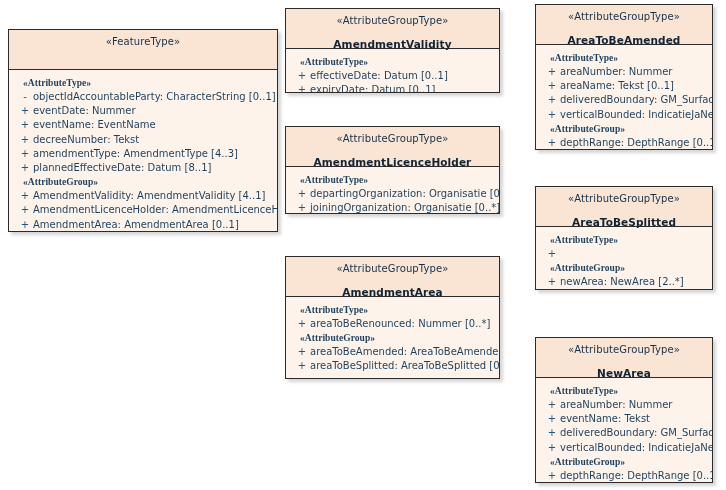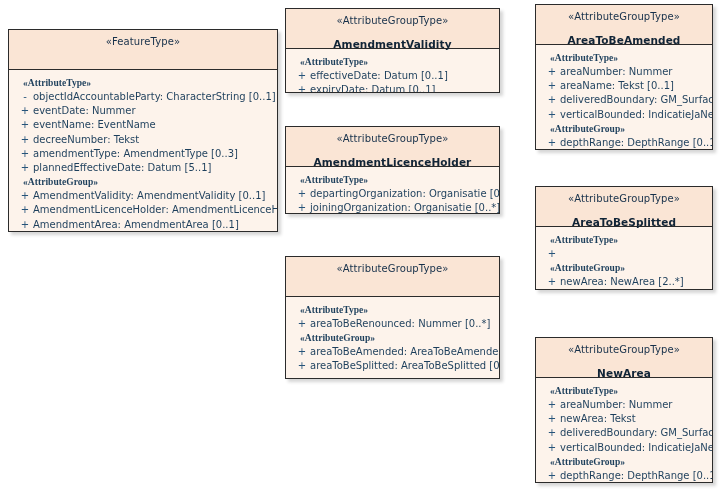--- a/index.html
+++ b/index.html
@@ -112,30 +112,30 @@
         <div class="attr-row">
           <span class="attr-vis">+</span>
           <span class="attr-text">eventName: EventName</span>
         </div>
         <div class="attr-row">
           <span class="attr-vis">+</span>
           <span class="attr-text">decreeNumber: Tekst</span>
         </div>
         <div class="attr-row">
           <span class="attr-vis">+</span>
-          <span class="attr-text">amendmentType: AmendmentType [0..3]</span>
-        </div>
-        <div class="attr-row">
-          <span class="attr-vis">+</span>
-          <span class="attr-text">plannedEffectiveDate: Datum [5..1]</span>
-        </div>
-        <div class="group-label spaced">«AttributeGroup»</div>
-        <div class="attr-row">
-          <span class="attr-vis">+</span>
-          <span class="attr-text">AmendmentValidity: AmendmentValidity [0..1]</span>
+          <span class="attr-text">amendmentType: AmendmentType [4..3]</span>
+        </div>
+        <div class="attr-row">
+          <span class="attr-vis">+</span>
+          <span class="attr-text">plannedEffectiveDate: Datum [8..1]</span>
+        </div>
+        <div class="group-label spaced">«AttributeGroup»</div>
+        <div class="attr-row">
+          <span class="attr-vis">+</span>
+          <span class="attr-text">AmendmentValidity: AmendmentValidity [4..1]</span>
         </div>
         <div class="attr-row">
           <span class="attr-vis">+</span>
           <span class="attr-text">AmendmentLicenceHolder: AmendmentLicenceHolder [0..1]</span>
         </div>
         <div class="attr-row">
           <span class="attr-vis">+</span>
           <span class="attr-text">AmendmentArea: AmendmentArea [0..1]</span>
         </div>
       </div>
@@ -170,20 +170,21 @@
         </div>
         <div class="attr-row">
           <span class="attr-vis">+</span>
           <span class="attr-text">joiningOrganization: Organisatie [0..*]</span>
         </div>
       </div>
     </div>
     <div class="uml-class" style="left: 285px; top: 256px; width: 215px; height: 123px;">
       <div class="uml-header" style="height: 40px;">
         <span class="stereotype">«AttributeGroupType»</span>
+        <span class="class-name">AmendmentArea</span>
       </div>
       <div class="uml-body" style="height: 81px;">
         <div class="group-label">«AttributeType»</div>
         <div class="attr-row">
           <span class="attr-vis">+</span>
           <span class="attr-text">areaToBeRenounced: Nummer [0..*]</span>
         </div>
         <div class="group-label spaced">«AttributeGroup»</div>
         <div class="attr-row">
           <span class="attr-vis">+</span>
@@ -248,21 +249,21 @@
         <span class="class-name">NewArea</span>
       </div>
       <div class="uml-body" style="height: 104px;">
         <div class="group-label">«AttributeType»</div>
         <div class="attr-row">
           <span class="attr-vis">+</span>
           <span class="attr-text">areaNumber: Nummer</span>
         </div>
         <div class="attr-row">
           <span class="attr-vis">+</span>
-          <span class="attr-text">newArea: Tekst</span>
+          <span class="attr-text">eventName: Tekst</span>
         </div>
         <div class="attr-row">
           <span class="attr-vis">+</span>
           <span class="attr-text">deliveredBoundary: GM_Surface</span>
         </div>
         <div class="attr-row">
           <span class="attr-vis">+</span>
           <span class="attr-text">verticalBounded: IndicatieJaNee</span>
         </div>
         <div class="group-label spaced">«AttributeGroup»</div>

